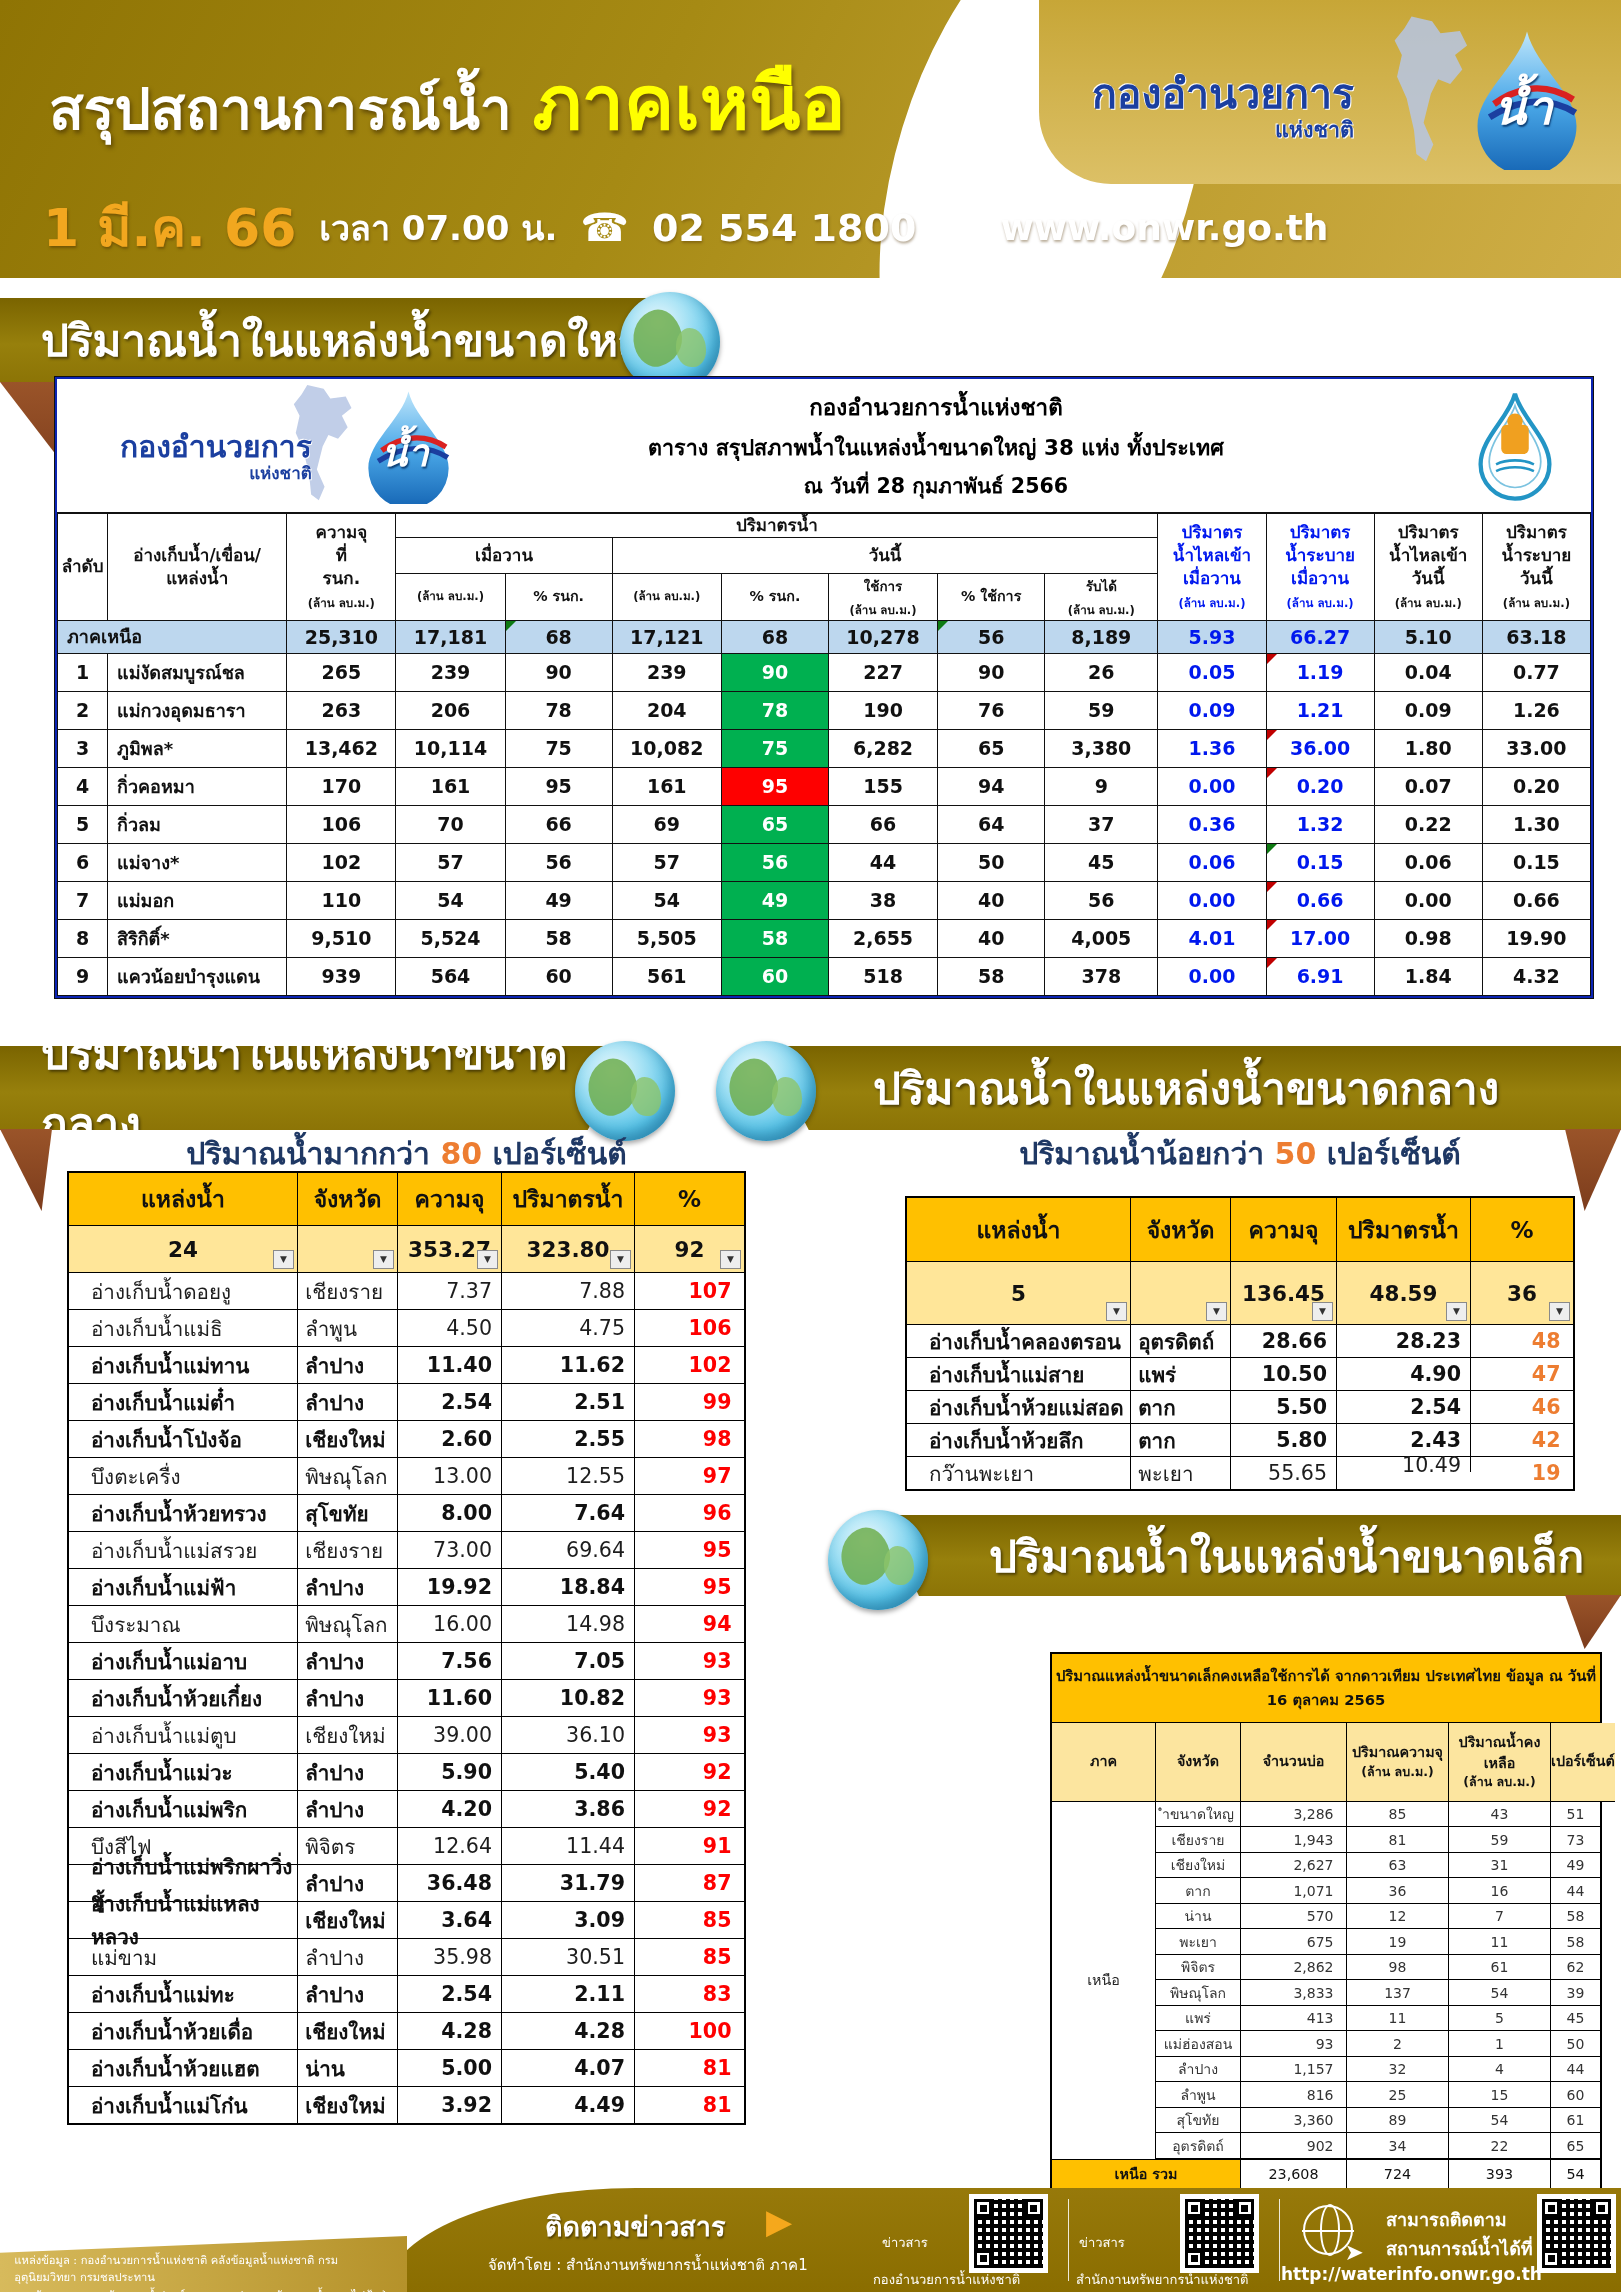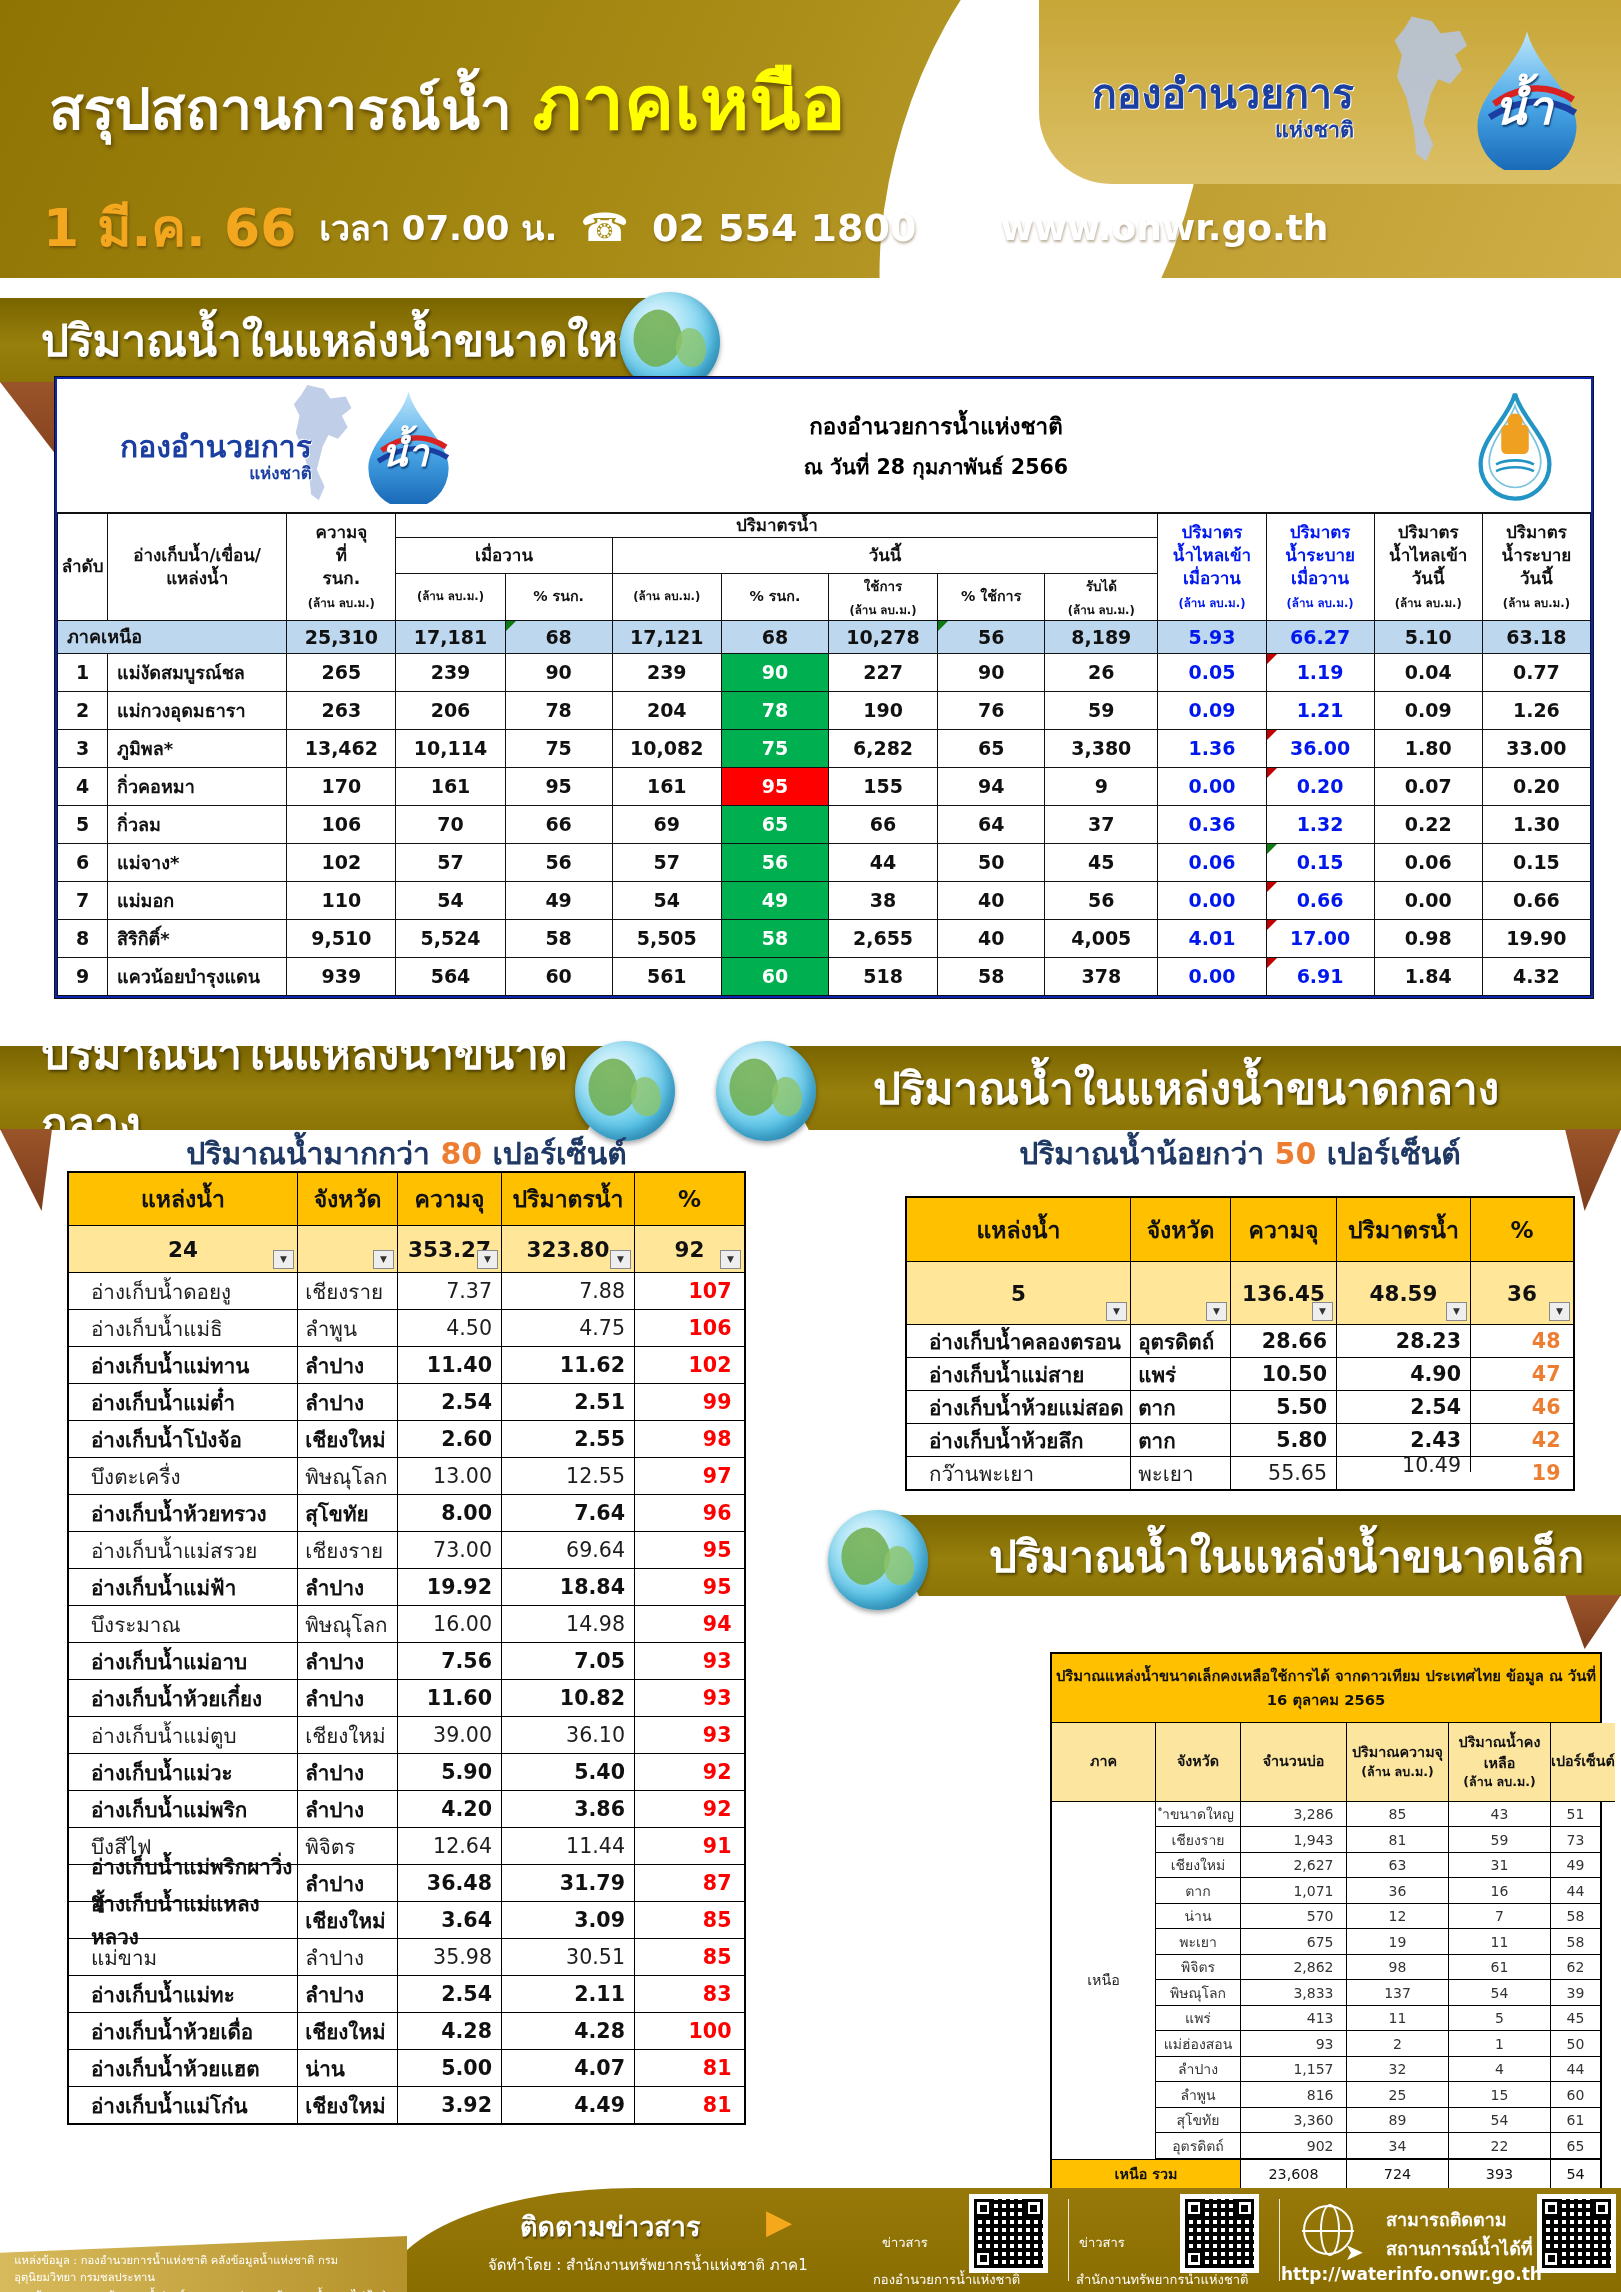--- a/index.html
+++ b/index.html
@@ -122,21 +122,21 @@
   .stotal > div { font-size:14.3px; height:29px; display:flex; align-items:center; justify-content:center; border-right:0.9px solid #000;}
   .stotal > div:last-child { border-right:none; }
   .stotal .lbl { background:#ffc000; font-weight:700; }
 
   
   .footer-gold { position:absolute; left:385px; top:2188px; width:1236px; height:105px;
                  background:linear-gradient(180deg,#97790a,#8a6d00); border-top-left-radius:251px 105px; }
   .footer-wedge { position:absolute; left:0; top:2236px; width:407px; height:56px;
                   background:linear-gradient(90deg,#d7ba5c,#b5922a); clip-path:polygon(0 30%,100% 0,100% 100%,0 100%); }
   .src-lines { position:absolute; left:14.3px; top:2252px; width:385px; color:#fff; font-size:11.2px; line-height:1.55; }
-  .follow { position:absolute; left:520px; top:2205px; color:#fff; font-size:27px; font-weight:600;
+  .follow { position:absolute; left:545px; top:2205px; color:#fff; font-size:27px; font-weight:600;
             text-shadow:0.9px 1.8px 1.8px rgba(40,30,0,.6);}
   .follow-arrow { position:absolute; left:766px; top:2201px; color:#f5a81c; font-size:34px; }
   .produced { position:absolute; left:488px; top:2253px; color:#fff; font-size:15px; }
   .qr { position:absolute; width:79px; height:79px; background:#fff; padding:5.4px; }
   .qr i { display:block; position:relative; width:100%; height:100%;
           background:repeating-linear-gradient(0deg,#000 0 3.6px,transparent 3.6px 8px),
                      repeating-linear-gradient(90deg,#000 0 3.6px,transparent 3.6px 8px); }
   .qr b { position:absolute; width:18px; height:18px; border:3.6px solid #000; background:#fff; }
   .qr b::after { content:""; position:absolute; inset:2.7px; background:#000; }
   .qr .e1{ left:0; top:0; } .qr .e2{ right:0; top:0; } .qr .e3{ left:0; bottom:0; }
@@ -218,20 +218,21 @@
               <path d="M50 4 C58 36 95 60 95 90 a45 45 0 1 1 -90 0 C5 60 42 36 50 4 Z" fill="url(#dg1)"></path>
               <path d="M20 70 C45 52 70 52 92 66" stroke="#d92121" stroke-width="6" fill="none"></path>
               <path d="M16 82 C45 64 72 64 94 78" stroke="#1b3fa0" stroke-width="6" fill="none"></path>
             </svg>
             <span class="dropword" style="left:19.7px; top:34px; font-size:38px;">น้ำ</span>
           </div>
         </div>
       </div>
       <div class="hc">
         <div class="l1">กองอำนวยการน้ำแห่งชาติ</div>
+        <div class="l2">ตาราง สรุปสภาพน้ำในแหล่งน้ำขนาดใหญ่ 38 แห่ง ทั้งประเทศ</div>
         <div class="l3">ณ วันที่ 28 กุมภาพันธ์ 2566</div>
       </div>
       <div style="width:134px; text-align:center;">
         <svg viewBox="0 0 100 130" style="width:86px; height:113px;">
           <path d="M50 6 C57 34 90 58 90 88 a40 40 0 1 1 -80 0 C10 58 43 34 50 6 Z" fill="#fff" stroke="#2395c5" stroke-width="5"></path>
           <path d="M50 20 C56 40 80 60 80 85 a30 30 0 1 1 -60 0 C20 60 44 40 50 20 Z" fill="none" stroke="#7cc3e0" stroke-width="2"></path>
           <rect x="34" y="42" width="32" height="34" rx="6" fill="#f0a020"></rect>
           <circle cx="50" cy="38" r="9" fill="#f0a020"></circle>
           <path d="M28 88 C40 82 60 82 72 88" stroke="#2395c5" stroke-width="3" fill="none"></path>
           <path d="M28 96 C40 90 60 90 72 96" stroke="#2395c5" stroke-width="3" fill="none"></path>

